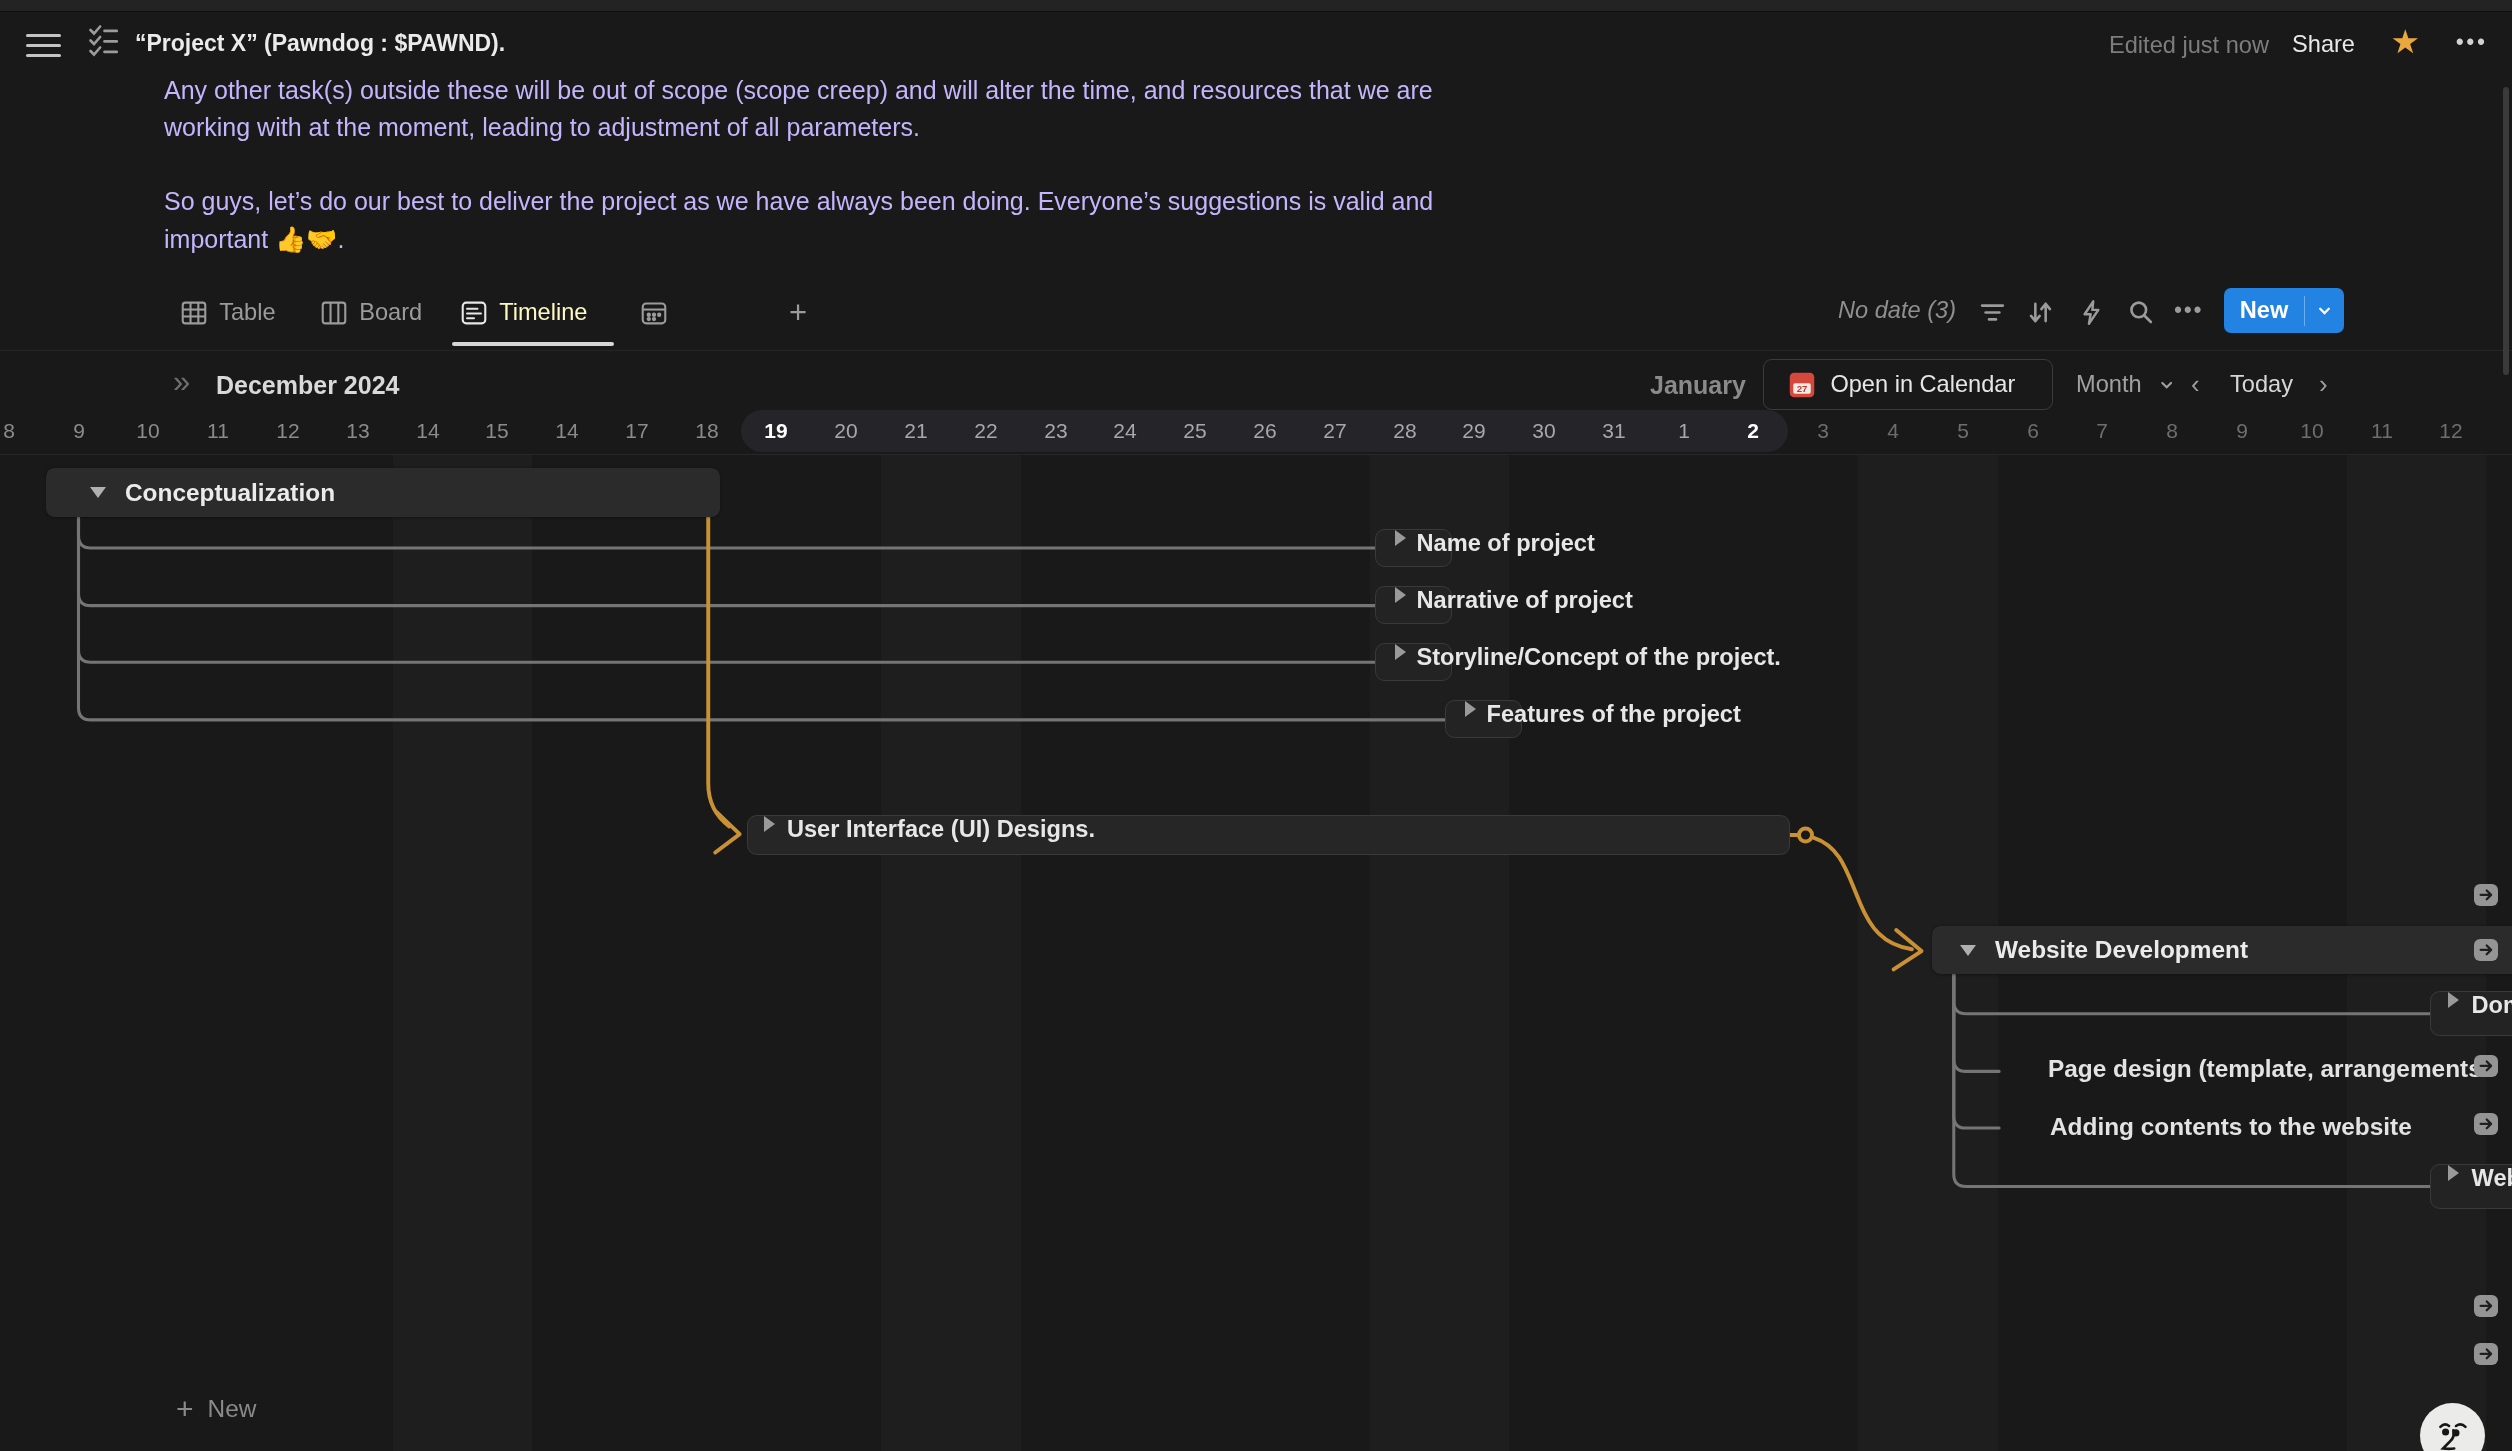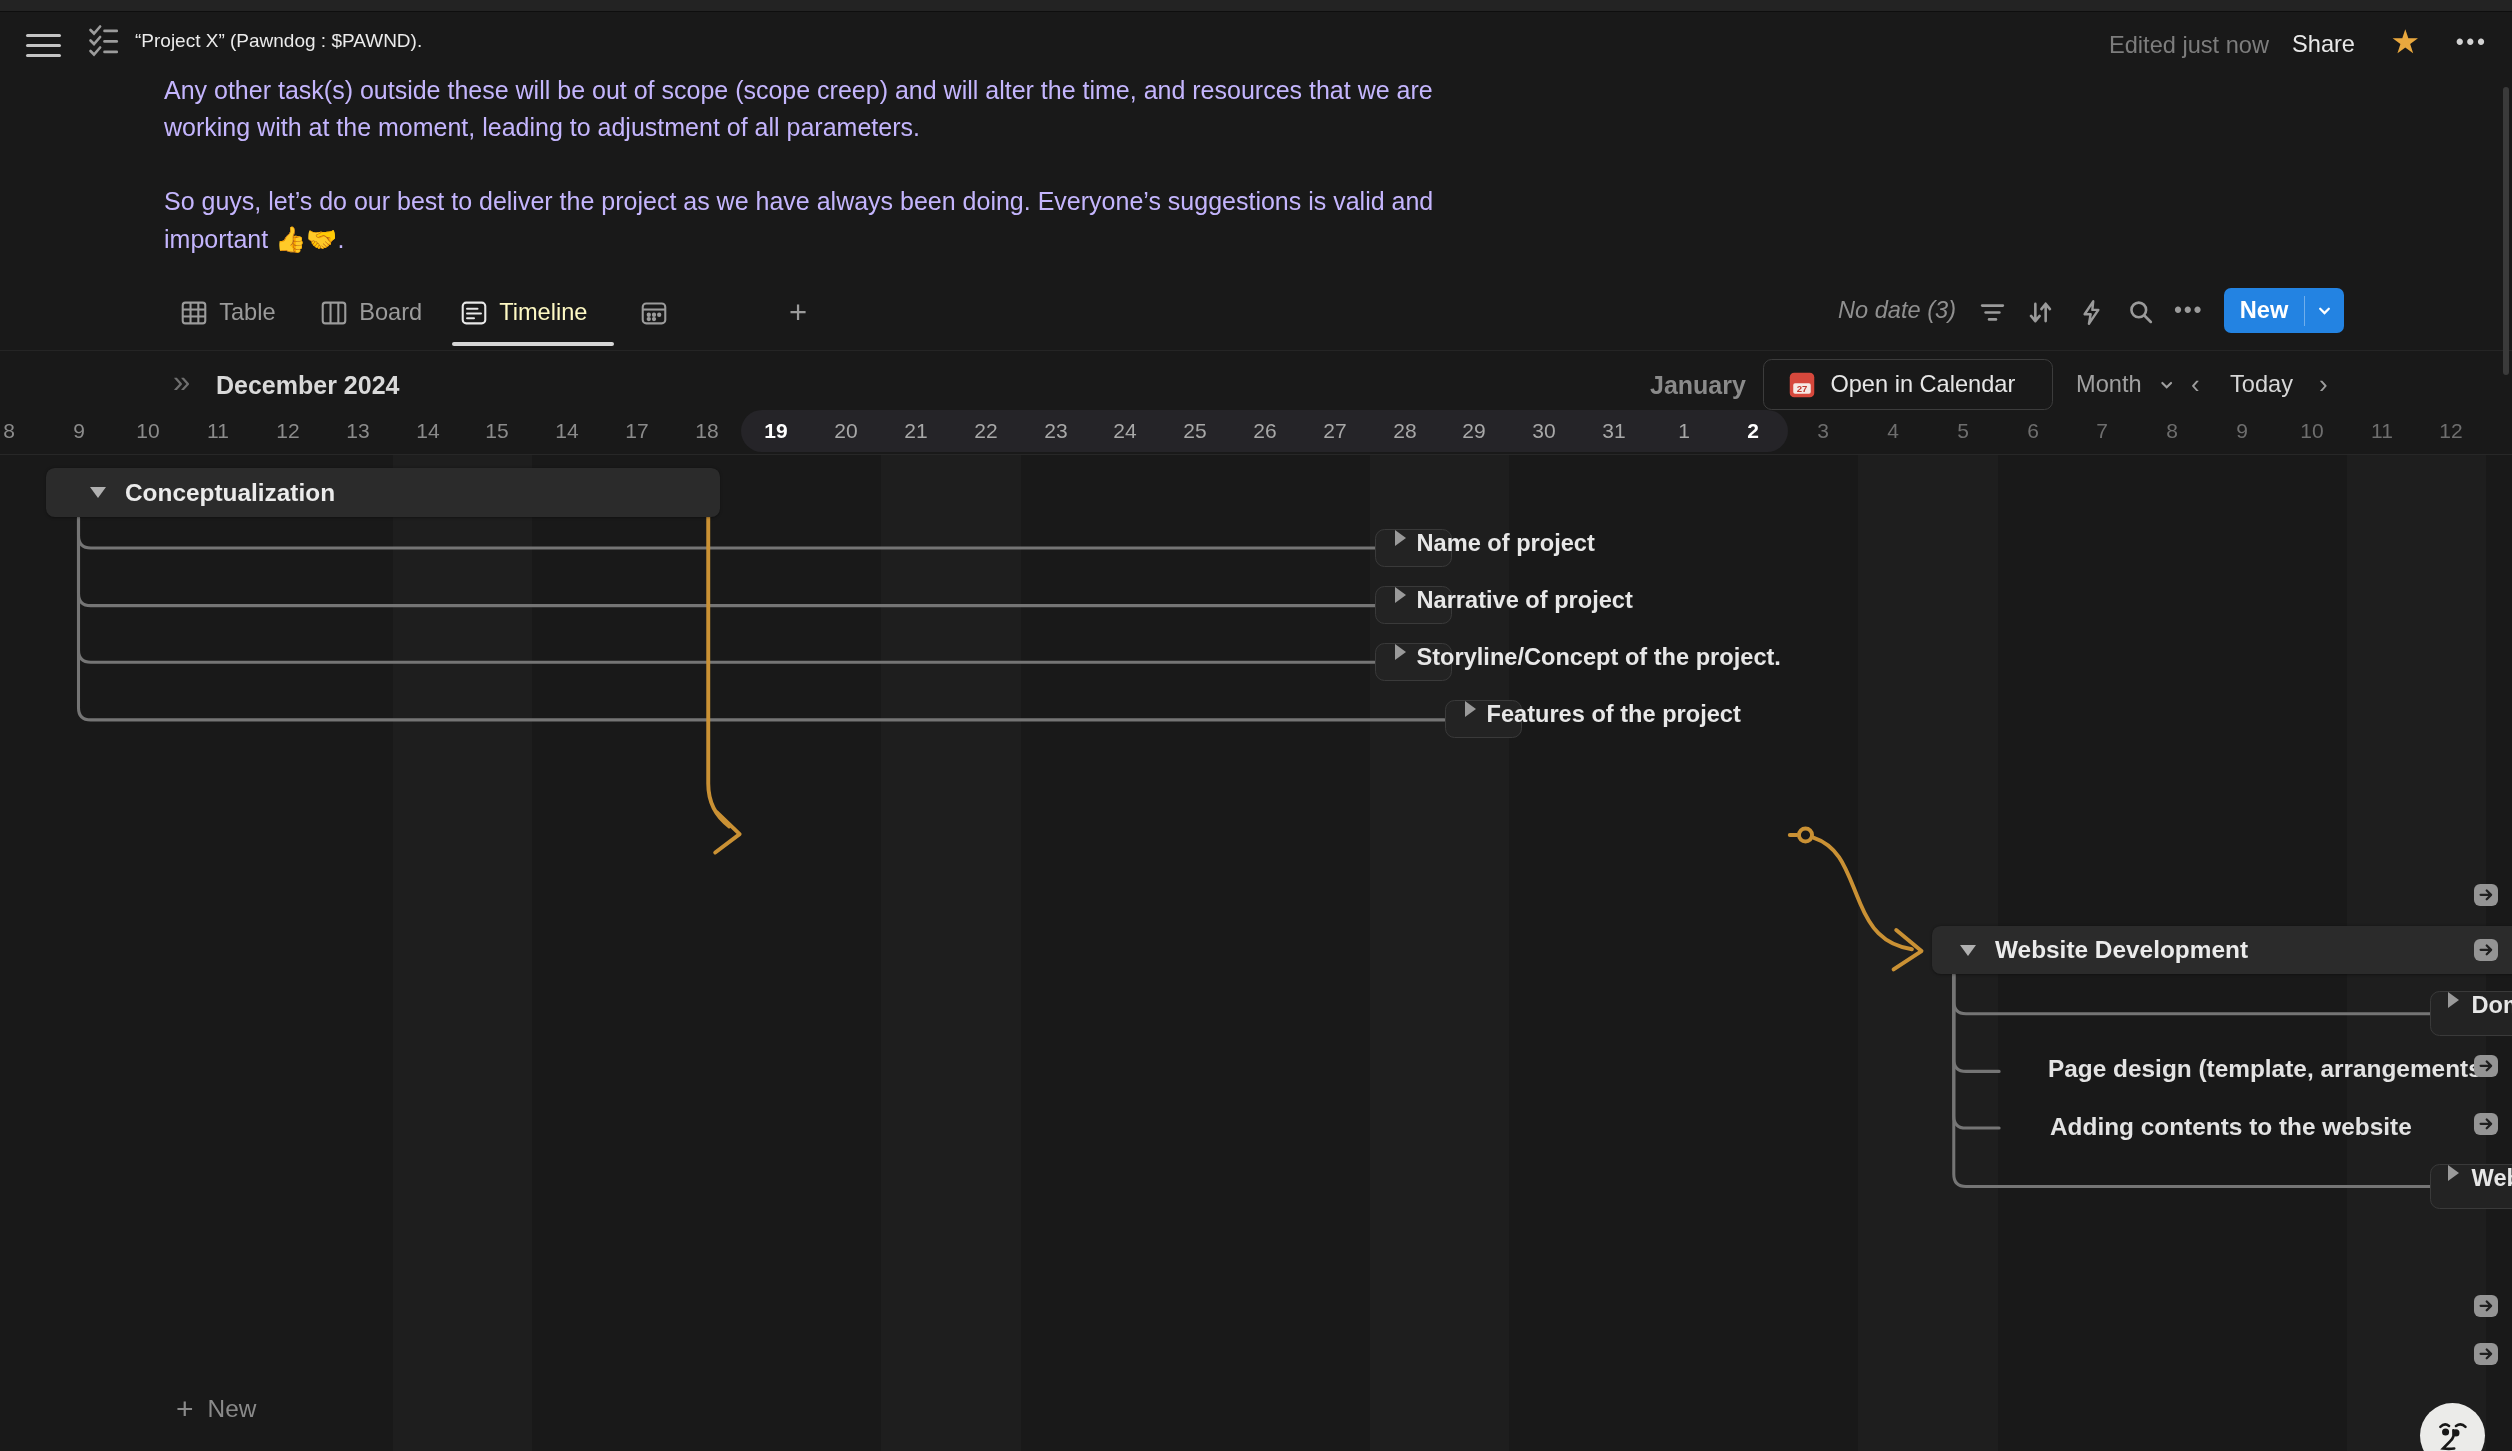--- a/index.html
+++ b/index.html
@@ -9,21 +9,21 @@
   .txt{white-space:nowrap;}
 
   
   #winstrip{left:0;top:0;width:2512px;height:11.3px;background:#232323;border-bottom:0.9px solid #0e0e0e;z-index:30;}
 
   
   #header{left:0;top:11.3px;width:2512px;height:69px;background:#191919;z-index:20;display:flex;align-items:center;}
   .hambox{position:absolute;left:26px;top:19px;width:35px;height:30px;display:flex;flex-direction:column;justify-content:space-between;padding:3.5px 0;box-sizing:border-box;cursor:pointer;}
   .hambox div{height:3.1px;background:#c4c4c4;border-radius:1.7px;}
   #page-icon{position:absolute;left:87px;top:12.2px;}
-  #doc-title{position:absolute;left:135px;top:19px;font-size:19px;font-weight:400;color:#ebebeb;}
+  #doc-title{position:absolute;left:135px;top:19px;font-size:23px;font-weight:700;color:#ebebeb;}
   #edited{position:absolute;right:243px;top:21px;font-size:23.6px;color:#7d7d7d;}
   #share-btn{position:absolute;right:157px;top:20px;font-size:23.6px;color:#e8e8e8;cursor:pointer;}
   #star-btn{position:absolute;right:92px;top:10.5px;font-size:33px;color:#e9a83e;cursor:pointer;}
   #header-more{position:absolute;right:24.4px;top:17.4px;font-size:23px;letter-spacing:2.6px;color:#d2d2d2;cursor:pointer;}
 
   
   .docline{position:absolute;left:164px;font-size:25px;line-height:33px;color:#c4b5fd;z-index:5;margin-top:11px;}
 
   
   .tab{position:absolute;top:294px;height:37px;display:flex;align-items:center;gap:12.2px;color:#9b9b9b;font-size:23.6px;font-weight:500;cursor:pointer;}
@@ -293,20 +293,24 @@
   </div>
   <div class="tbar" style="left:1375px;top:643px;width:77px;height:38px;padding-left:19px;">
     <span class="tri-right"></span>
     <span class="bar-label" style="margin-left:10.5px;">Storyline/Concept of the project.</span>
   </div>
   <div class="tbar" style="left:1445px;top:700px;width:77px;height:38px;padding-left:19px;">
     <span class="tri-right"></span>
     <span class="bar-label" style="margin-left:10.5px;">Features of the project</span>
   </div>
 
+  <div class="tbar" style="left:747px;top:815px;width:1043px;height:40px;padding-left:15.7px;background:#262626;">
+    <span class="tri-right"></span>
+    <span class="bar-label" style="margin-left:12.2px;">User Interface (UI) Designs.</span>
+  </div>
 
   <div class="gbar" style="left:1932px;top:926px;width:593px;height:48px;padding-left:28px;gap:19px;">
     <span class="tri-down"></span>
     <span class="glabel">Website Development</span>
   </div>
 
   <div class="tbar" style="left:2430px;top:991px;width:96px;height:45px;padding-left:17.4px;">
     <span class="tri-right"></span>
     <span class="bar-label" style="margin-left:12.2px;">Dom</span>
   </div>

